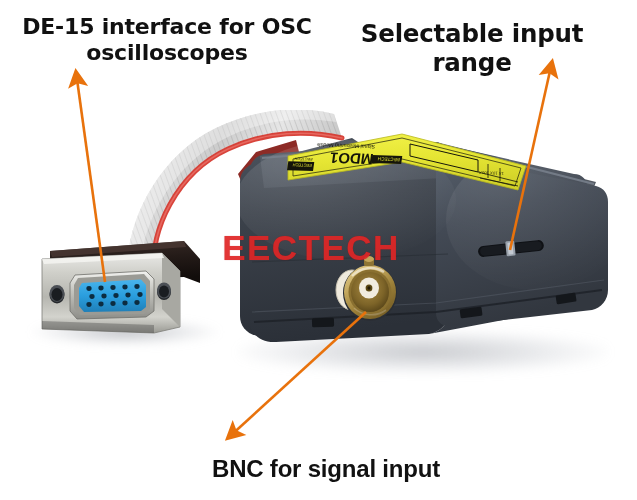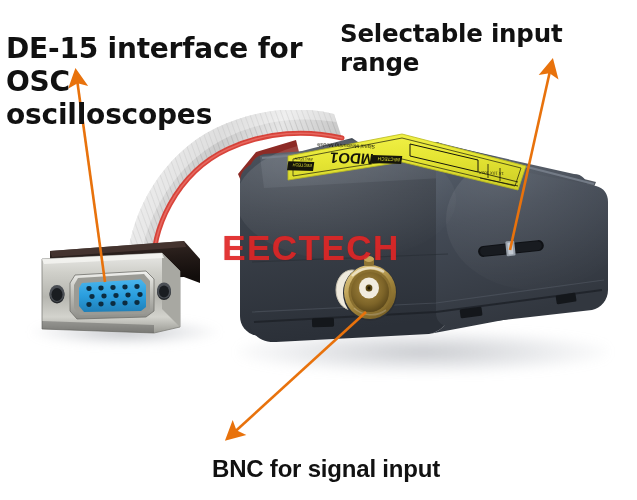--- a/index.html
+++ b/index.html
@@ -23,32 +23,33 @@
   .callout {
     position: absolute;
     color: #111111;
     font-weight: bold;
     letter-spacing: -0.2px;
     line-height: 1.18;
     white-space: pre-line;
   }
   #label-de15 {
     left: 6px;
-    top: 32px;
+    top: 14px;
     width: 322px;
     font-family: "DejaVu Sans", sans-serif;
-    font-size: 28px;
-    text-align: left;
+    font-size: 22px;
+    text-align: center;
   }
   #label-range {
-    left: 340px;
+    left: 324px;
     top: 20px;
     width: 296px;
     font-family: "DejaVu Sans", sans-serif;
     font-size: 24.5px;
+    text-align: center;
   }
   #label-bnc {
     left: 110px;
     top: 455px;
     width: 330px;
     font-family: "Liberation Sans", sans-serif;
     font-size: 24px;
     text-align: right;
   }
 

